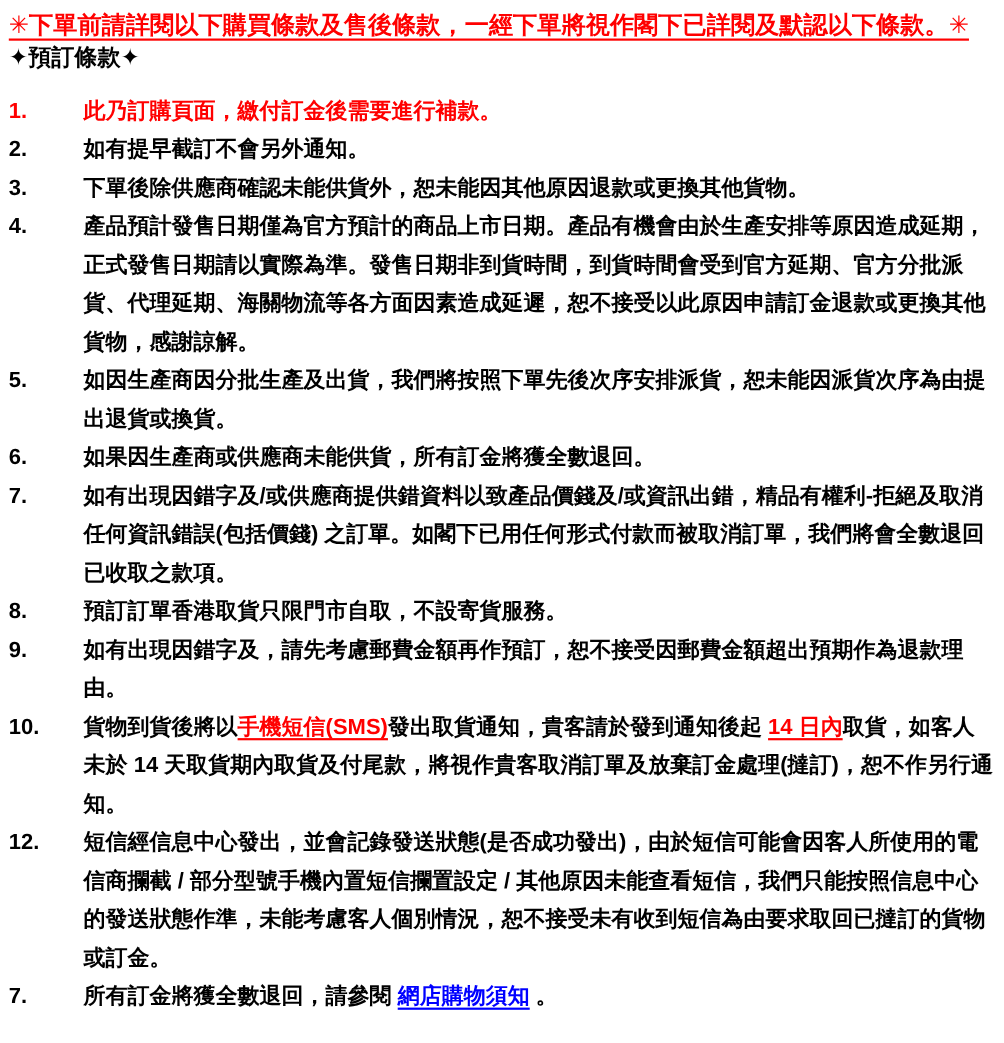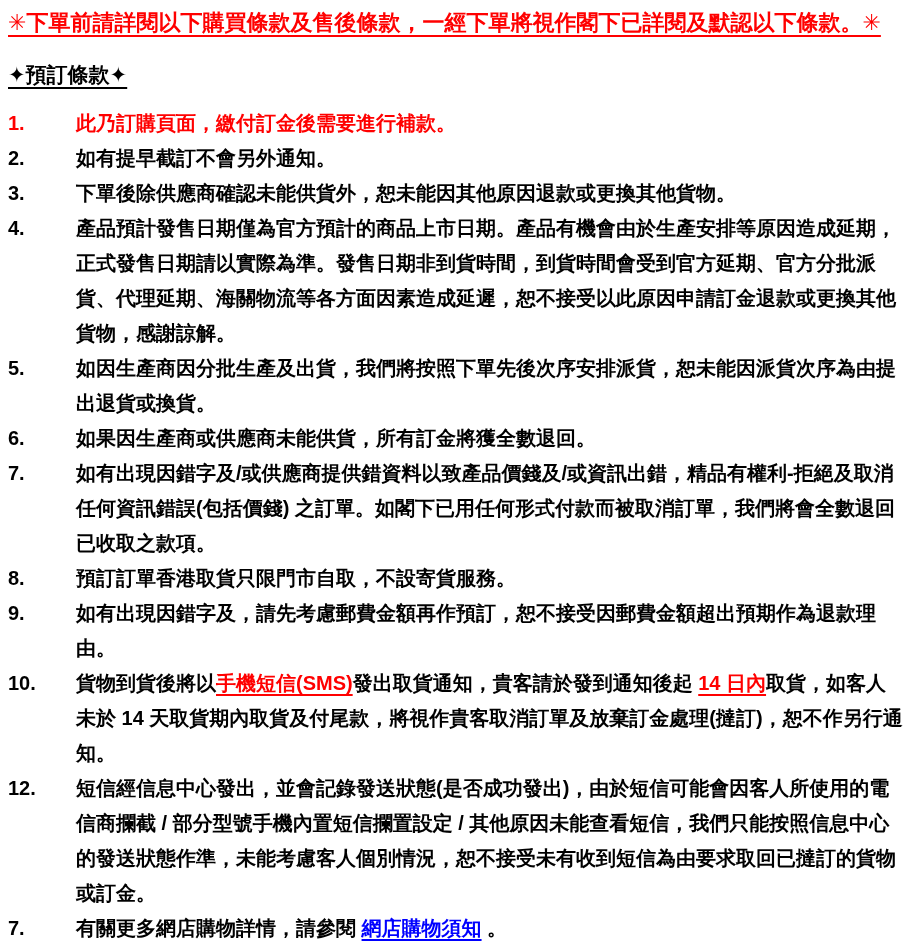--- a/index.html
+++ b/index.html
@@ -17,27 +17,25 @@
     color: var(--text-black, #000000);
     overflow: hidden;
   }
   .notice {
     color: var(--alert-red, #ff0000);
     font-size: 22px;
     line-height: 30px;
     text-decoration: underline;
     text-decoration-thickness: 2px;
     text-underline-offset: 5px;
-    margin-bottom: 22px;
     white-space: nowrap;
   }
   .section-title {
     font-size: 21px;
     line-height: 30px;
-    text-decoration: underline;
     text-decoration-thickness: 2px;
     text-underline-offset: 5px;
     margin-bottom: 16px;
     width: fit-content;
   }
   .terms {
     list-style: none;
     margin: 0;
     padding: 0;
     font-size: 20px;
@@ -119,16 +117,16 @@
       <li class="term">
         <span class="num">10.</span>
         <span class="txt"><span class="seg-normal">貨物到貨後將以</span><span class="seg-red-underline">手機短信(SMS)</span><span class="seg-normal">發出取貨通知，貴客請於發到通知後起 </span><span class="seg-red-underline">14 日內</span><span class="seg-normal">取貨，如客人未於 14 天取貨期內取貨及付尾款，將視作貴客取消訂單及放棄訂金處理(撻訂)，恕不作另行通知。</span></span>
       </li>
       <li class="term">
         <span class="num">12.</span>
         <span class="txt"><span class="seg-normal">短信經信息中心發出，並會記錄發送狀態(是否成功發出)，由於短信可能會因客人所使用的電信商攔截 / 部分型號手機內置短信攔置設定 / 其他原因未能查看短信，我們只能按照信息中心的發送狀態作準，未能考慮客人個別情況，恕不接受未有收到短信為由要求取回已撻訂的貨物或訂金。</span></span>
       </li>
       <li class="term">
         <span class="num">7.</span>
-        <span class="txt"><span class="seg-normal">有關更多網店購物詳情，請參閱 </span><a class="seg-link" href="#">網店購物須知</a><span class="seg-normal"> 。</span></span>
+        <span class="txt"><span class="seg-normal">所有訂金將獲全數退回，請參閱 </span><a class="seg-link" href="#">網店購物須知</a><span class="seg-normal"> 。</span></span>
       </li>
     </ol>
 </div>
 
 </body></html>

